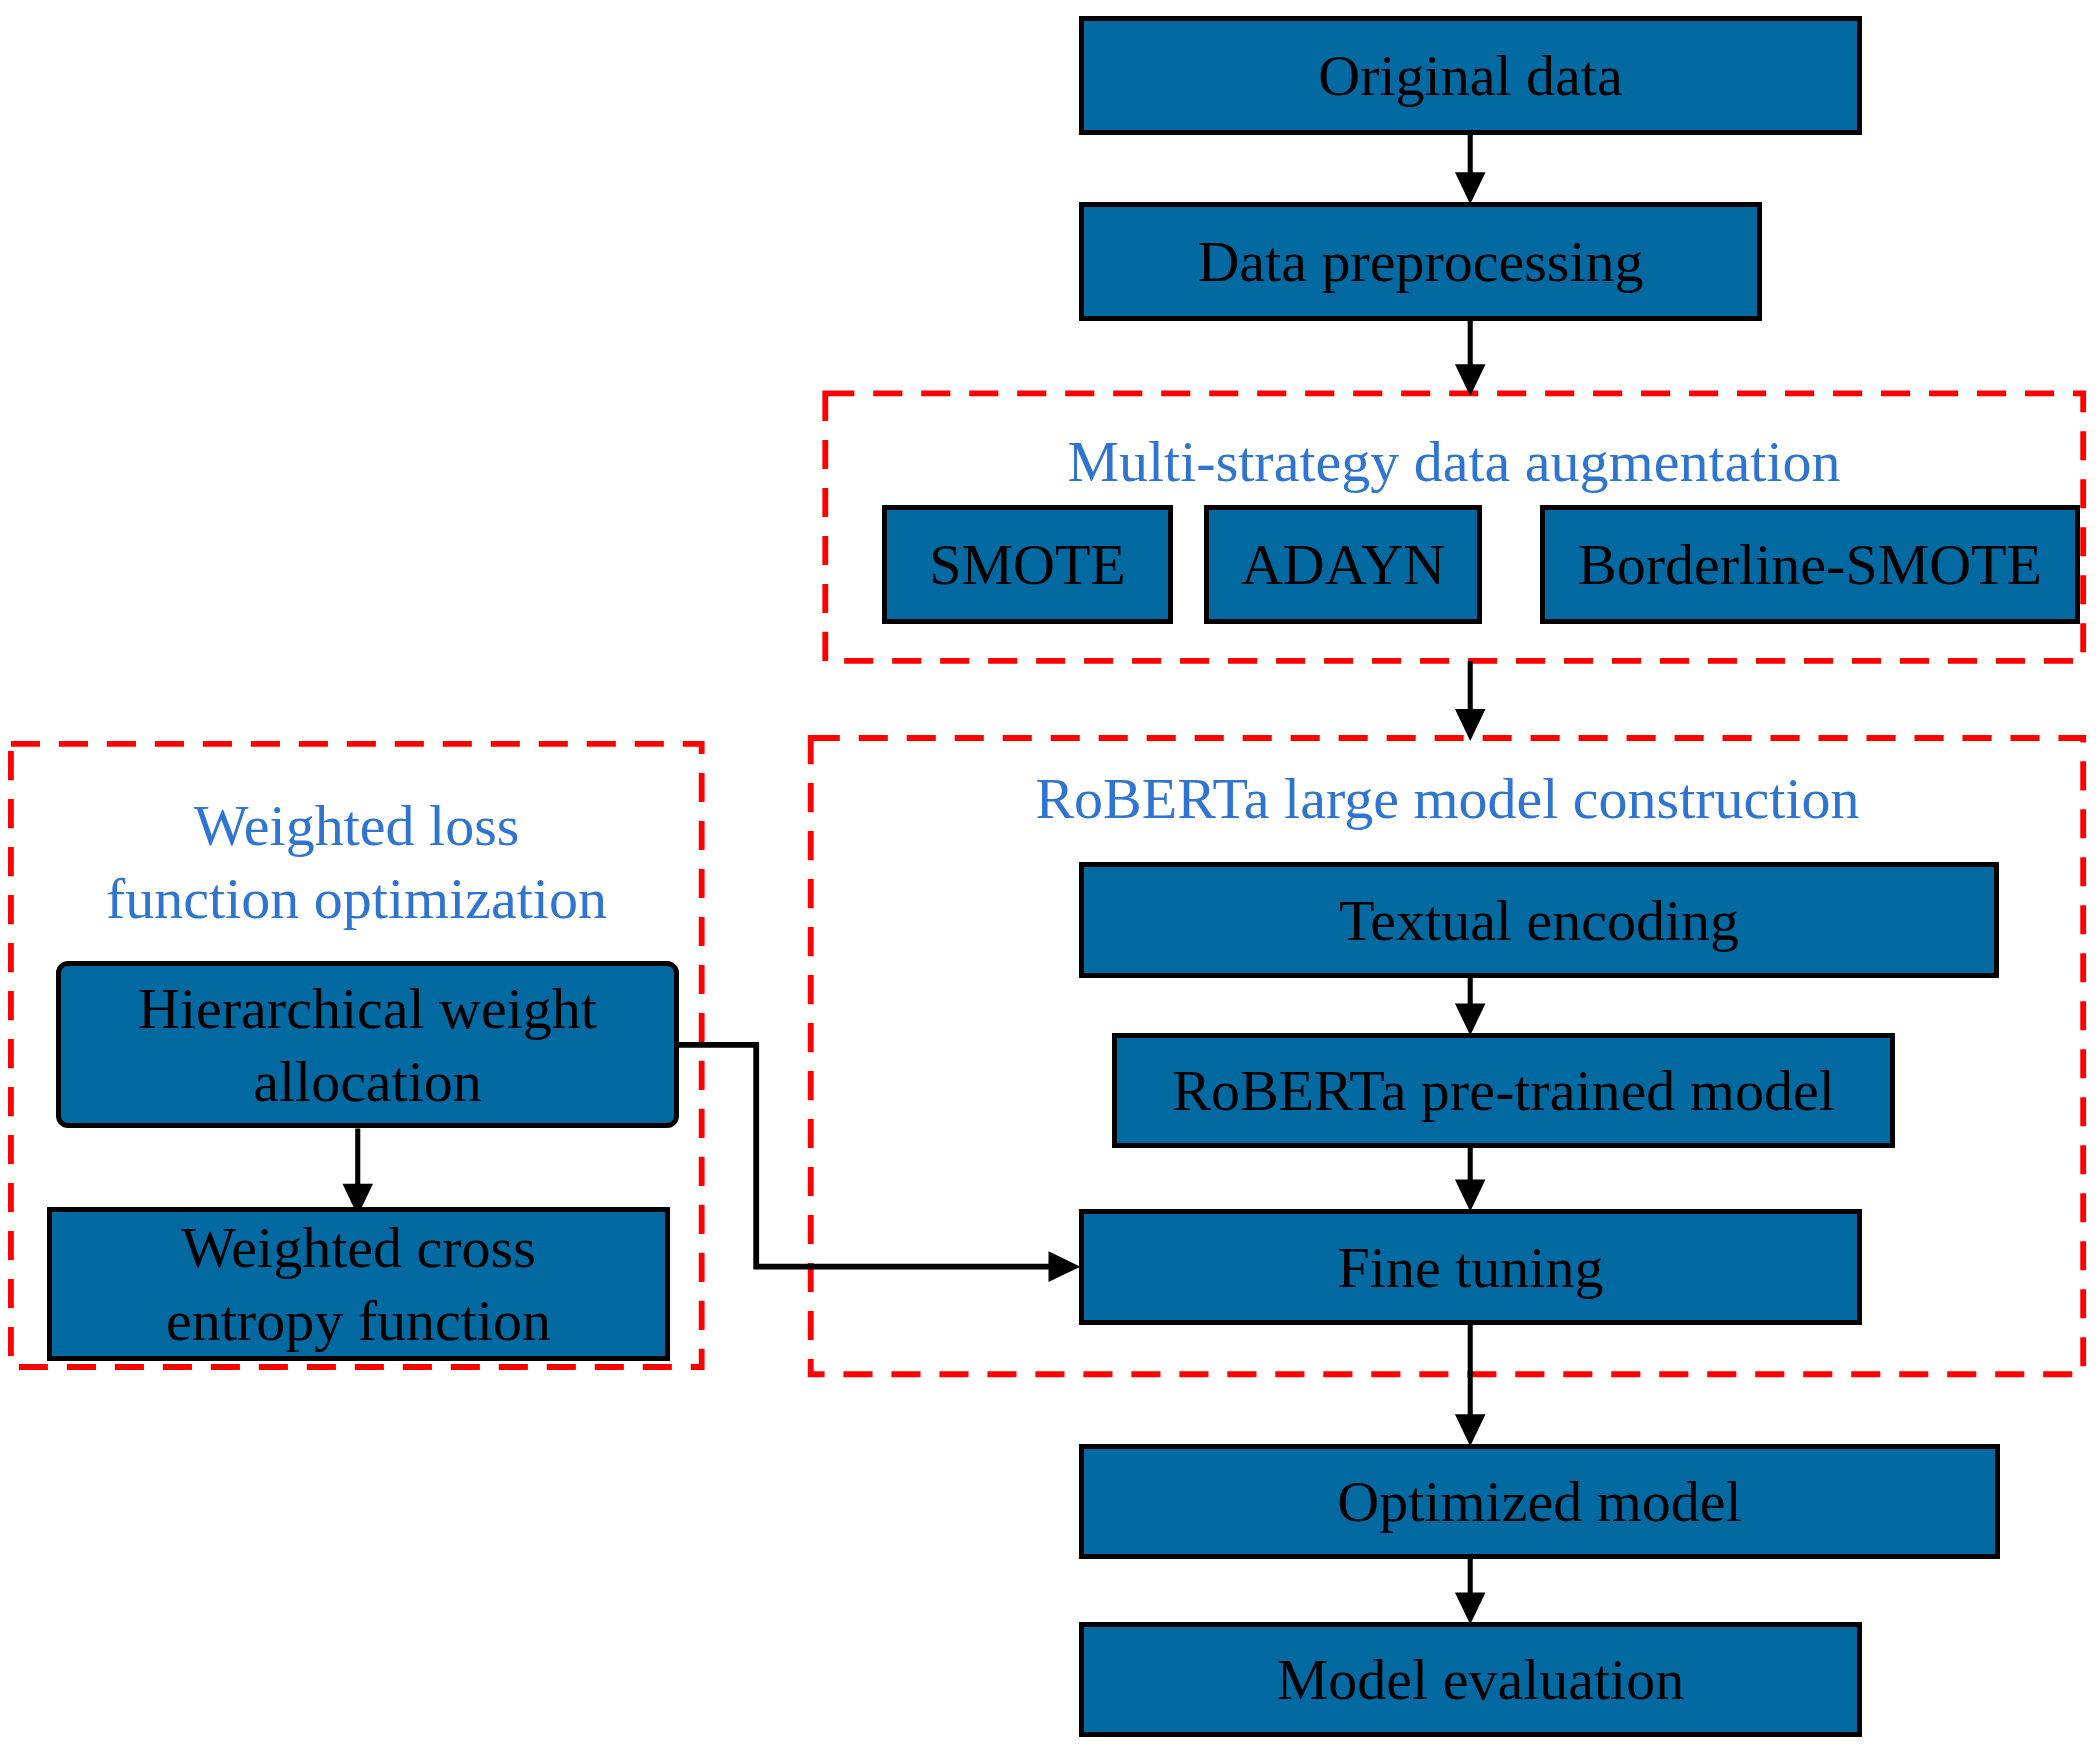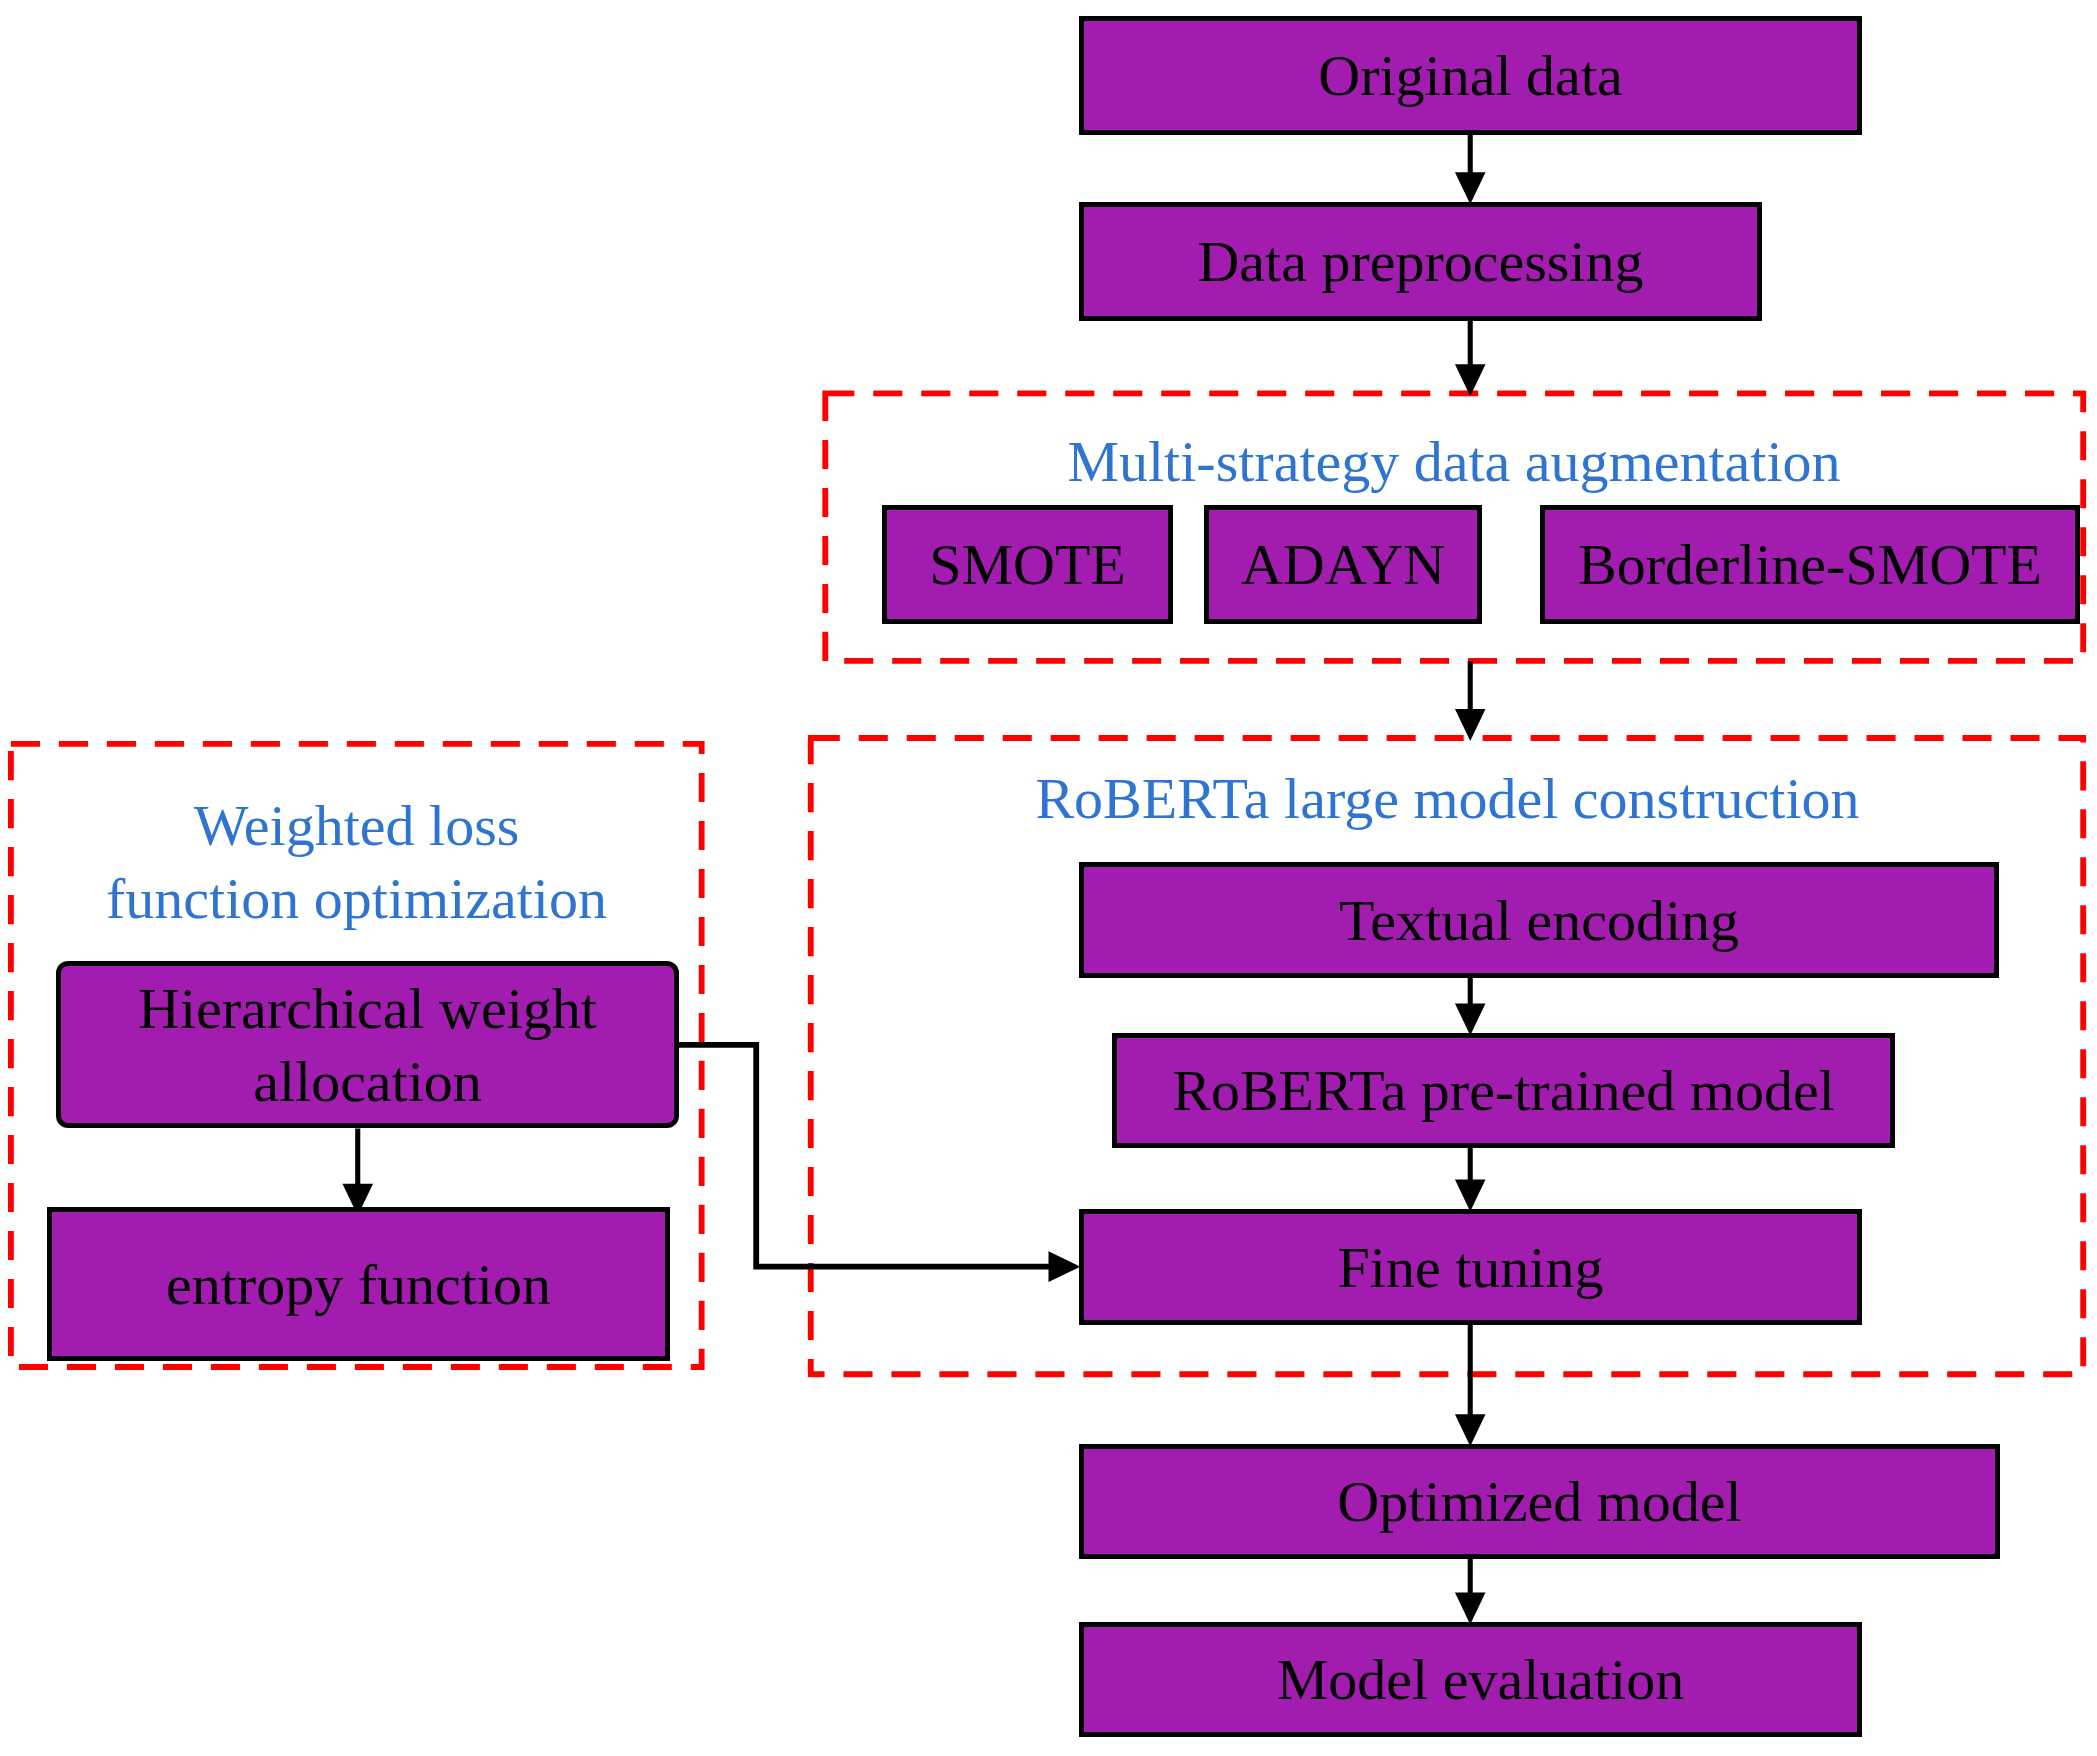--- a/index.html
+++ b/index.html
@@ -17,21 +17,21 @@
   }
   .layer {
     position: absolute;
     left: 0;
     top: 0;
   }
   .node {
     position: absolute;
     box-sizing: border-box;
     border: 5.1px solid #000000;
-    background: #a21caf;
+    background: #0369a1;
     display: flex;
     flex-direction: column;
     align-items: center;
     justify-content: center;
     text-align: center;
     font-size: 58px;
     line-height: 73px;
     color: #000000;
     white-space: nowrap;
   }
@@ -125,17 +125,18 @@
   <div class="node" style="left:1079px; top:1444px; width:921px; height:115px;">Optimized model</div>
 
   <div class="node" style="left:1079px; top:1622px; width:783px; height:115px;padding-left:20px;">Model evaluation</div>
 
   <div class="node" style="left:56px; top:961px; width:623px; height:167px;border-radius:12px;">
     <span class="line">Hierarchical weight</span>
     <span class="line">allocation</span>
   </div>
 
   <div class="node" style="left:47px; top:1207px; width:623px; height:154px;">
+    <span class="line">Weighted cross</span>
     <span class="line">entropy function</span>
   </div>
 
 </div>
 
 
 </body></html>

